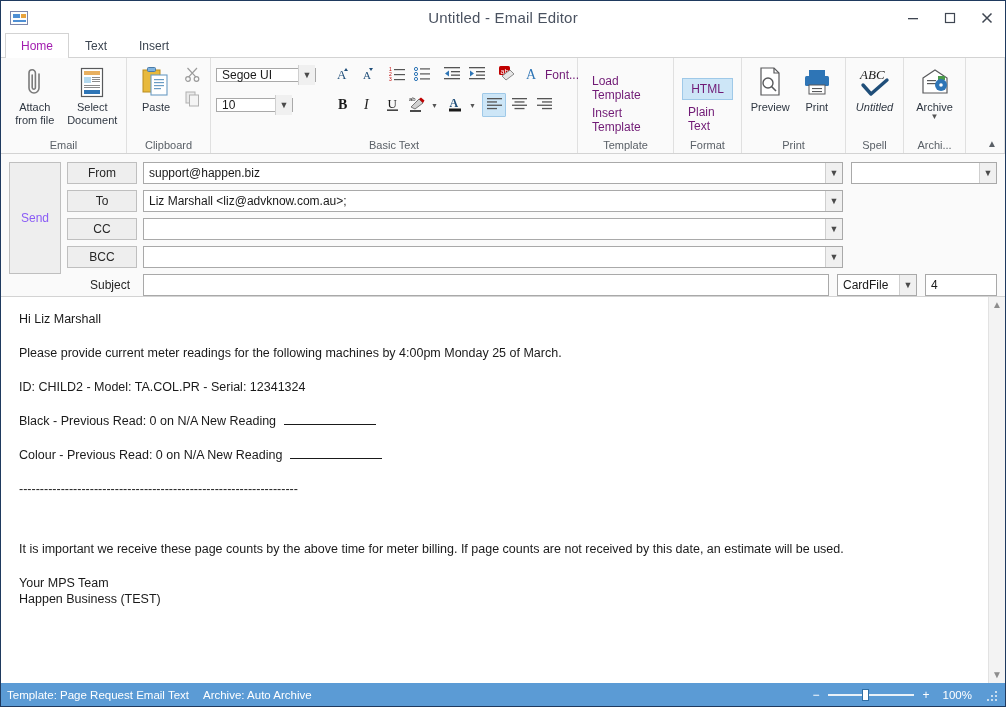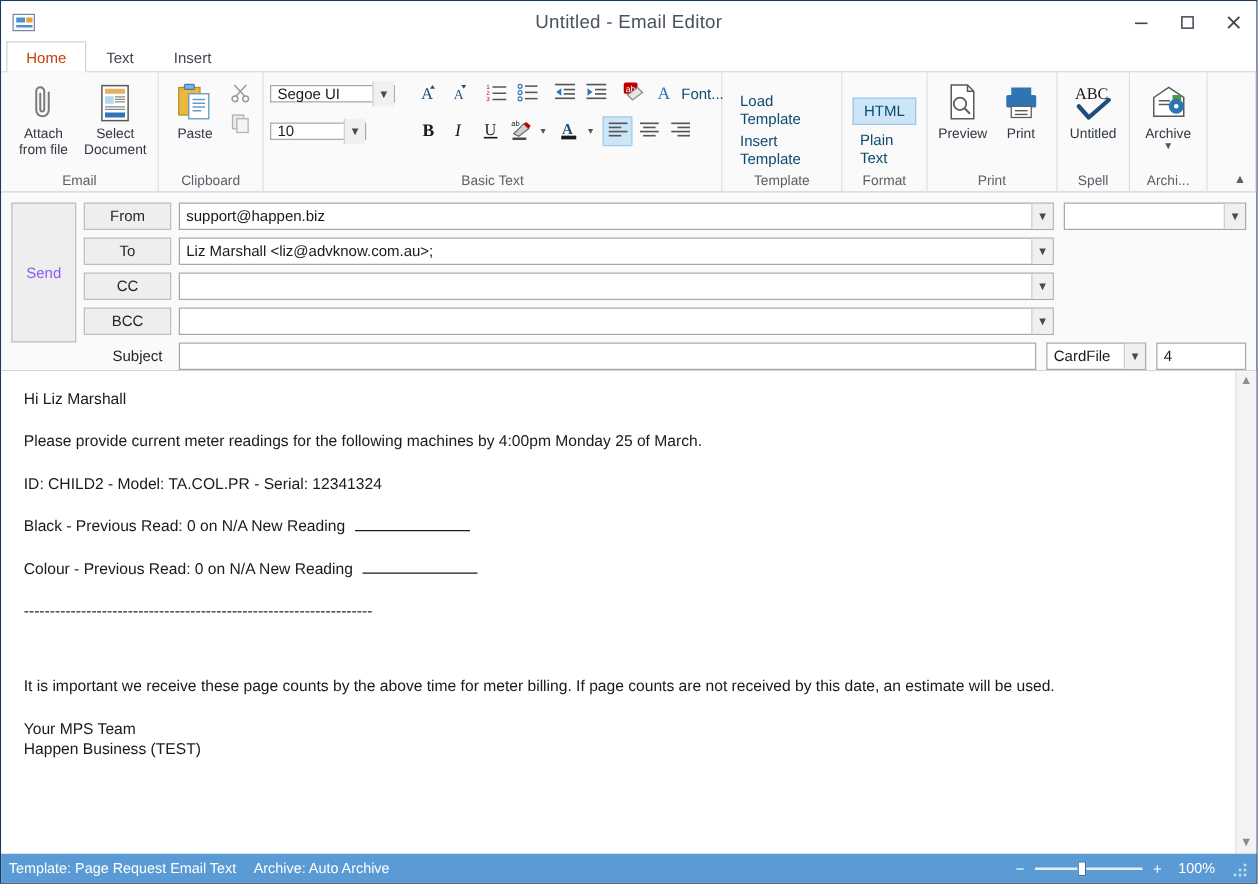--- a/index.html
+++ b/index.html
@@ -57,21 +57,21 @@
   }
   .tab {
     height:24px; padding:0 15px;
     display:flex; align-items:center;
     font-size:12px; color:#3c4551;
     border:1px solid transparent;
     border-bottom:none;
     position:relative;
   }
   .tab.active {
-    color:#c2410c;
+    color:#a21caf;
     background:#ffffff;
     border-color:#d3d3d3;
   }
   .tab.active:after {
     content:""; position:absolute; left:0; right:0; bottom:-1px; height:1px; background:#ffffff;
   }
 
   
   .ribbon {
     flex:0 0 96px; height:96px;
@@ -116,21 +116,21 @@
     border:1px solid #a9a9a9; background:#ffffff;
   }
   .combo .cval { flex:1; padding:0 5px; font-size:12px; color:#1a1a1a; white-space:nowrap; overflow:hidden; }
   .combo .cbtn {
     width:17px; height:20px; background:#f0f0f0; border-left:1px solid #cfcfcf;
     display:flex; align-items:center; justify-content:center; color:#4a4a4a; font-size:9px;
   }
 
   .txtbtn {
     height:22px; padding:0 8px; display:flex; align-items:center;
-    font-size:12px; color:#0c4a6e; border:1px solid transparent;
+    font-size:12px; color:#701a75; border:1px solid transparent;
   }
   .txtbtn.sel { background:#cde6f7; border-color:#9fc9e8; }
 
   .collapse {
     position:absolute; right:4px; bottom:2px;
     width:18px; height:16px; display:flex; align-items:center; justify-content:center;
     color:#5a6067; font-size:10px;
   }
 
   
@@ -535,21 +535,21 @@
               <rect x="10" y="24" width="10" height="1.1" fill="#58595b"></rect>
             </svg>
           </div>
           <div class="bl"><span>Print</span></div>
         </div>
       </div>
       <div class="glabel">Print</div>
     </div>
 
     <div class="rgroup" style="width:58px;">
-      <div class="gbody" style="justify-content:center;">
+      <div class="gbody" style="justify-content:center;font-style:italic;">
         <div class="bigbtn" style="width:54px;">
           <div class="bi">
             <svg width="36" height="32" viewBox="0 0 36 32">
               <text x="3" y="13" font-size="13" fill="#1a1a1a" font-family="Liberation Serif, serif">ABC</text>
               <path d="M6 19 L14 28 L30 14" fill="none" stroke="#1f4e79" stroke-width="3.4" stroke-linecap="round" stroke-linejoin="round"></path>
             </svg>
           </div>
           <div class="bl"><span>Untitled</span></div>
         </div>
       </div>

